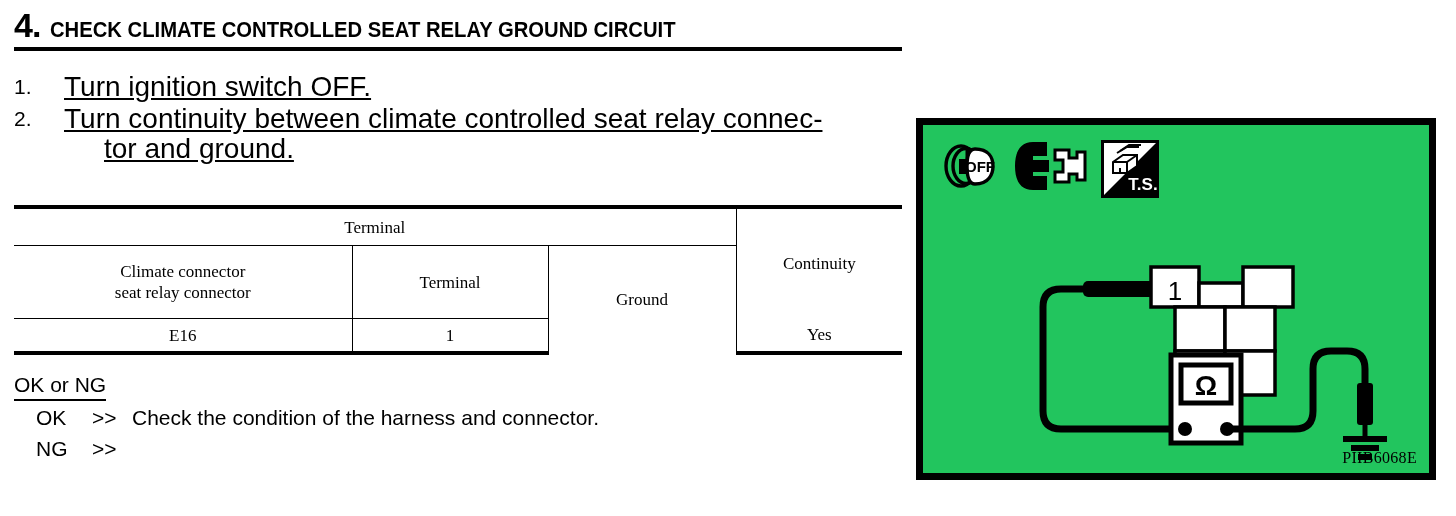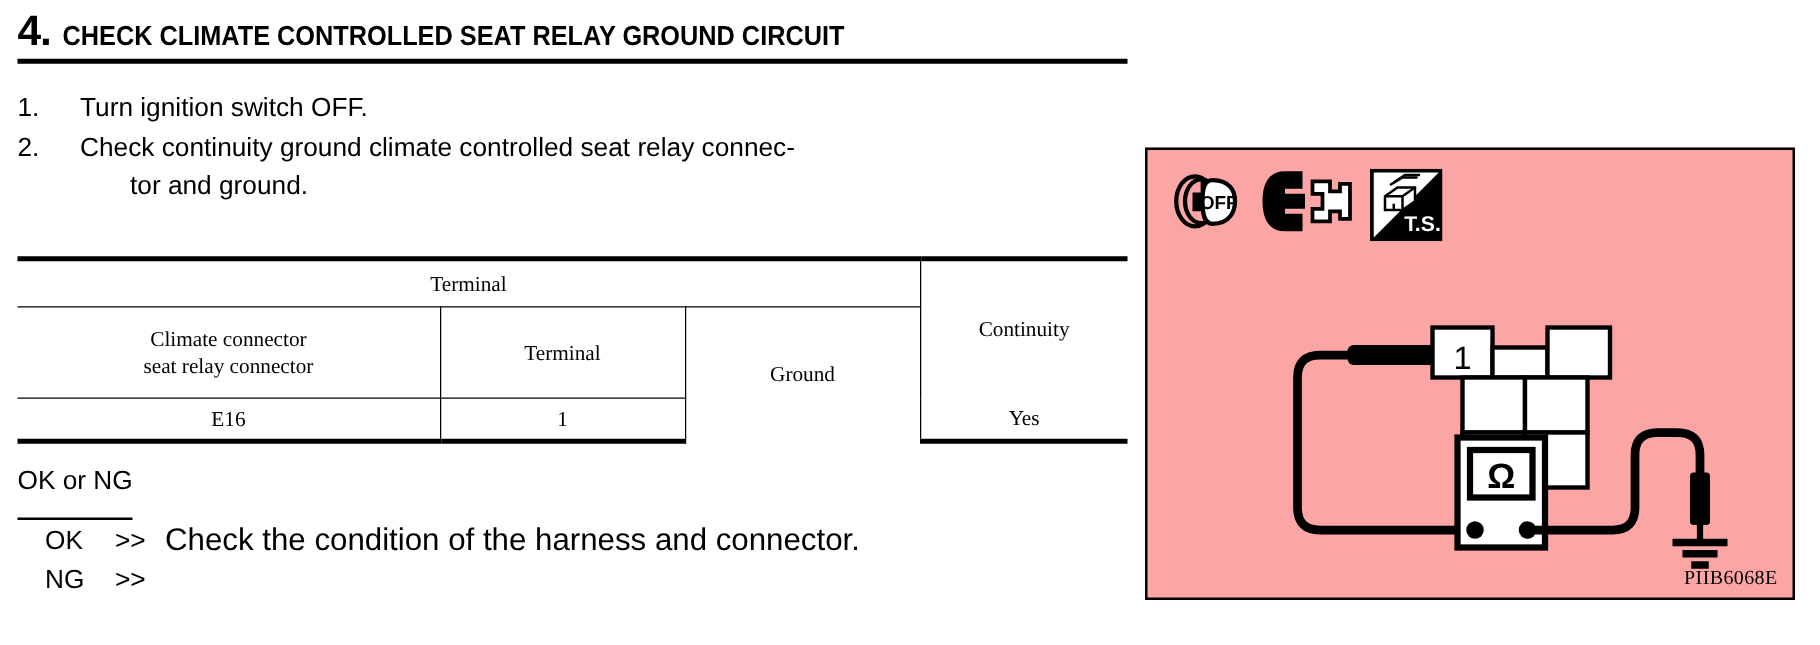--- a/index.html
+++ b/index.html
@@ -69,23 +69,24 @@
     margin-bottom: 2px;
   }
   .step-idx {
     width: 50px;
     flex: 0 0 50px;
     font-size: 21px;
     line-height: 30px;
   }
   .step-text {
     flex: 1;
-    font-size: 21px;
+    font-size: 28px;
     line-height: 30px;
     text-align: justify;
+    text-decoration: underline;
   }
   .step-text .l2 { display: block; margin-left: 40px; }
 
   
   #spec-table {
     position: absolute;
     left: 14px; top: 205px;
     width: 888px;
     font-family: Liberation Serif, serif;
   }
@@ -114,21 +115,21 @@
   #okng {
     position: absolute;
     left: 14px; top: 372px;
     width: 888px;
   }
   #okng-title {
     font-size: 21px;
     line-height: 26px;
     display: inline-block;
     border-bottom: 2px solid #000;
-    padding-bottom: 16px;
+    padding-bottom: 1px;
   }
   .okng-row {
     display: flex;
     align-items: flex-end;
     margin-top: 2px;
   }
   .okng-label {
     width: 78px;
     flex: 0 0 78px;
     padding-left: 22px;
@@ -137,42 +138,42 @@
     line-height: 29px;
   }
   .okng-arrow {
     width: 40px;
     flex: 0 0 40px;
     font-size: 21px;
     line-height: 29px;
   }
   .okng-text {
     flex: 1;
-    font-size: 25px;
+    font-size: 21px;
     line-height: 29px;
     text-align: justify;
   }
   .okng-text.justify-all > span.ln1 {
     display: block;
     text-align: justify;
     text-align-last: justify;
   }
   .okng-text > span.ln2 {
     display: block;
     padding-left: 42px;
   }
 
   
   #diagram-panel {
     position: absolute;
     left: 916px; top: 118px;
     width: 520px;
     height: 362px;
-    border: 2px solid #000000;
-    background: #fca5a5;
+    border: 7px solid #000000;
+    background: #22c55e;
     box-sizing: border-box;
   }
   #icon-row {
     position: absolute;
     left: 14px; top: 10px;
     display: flex;
     align-items: center;
     gap: 14px;
   }
   
@@ -206,21 +207,21 @@
   <div id="header-rule"></div>
 
   <div id="steps">
     <div class="step-row">
       <span class="step-idx">1.</span>
       <span class="step-text">Turn ignition switch OFF.</span>
     </div>
     <div class="step-row">
       <span class="step-idx">2.</span>
       <span class="step-text">
-        <span class="l1">Check continuity ground climate controlled seat relay connec-</span>
+        <span class="l1">Turn continuity between climate controlled seat relay connec-</span>
         <span class="l2">tor and ground.</span>
       </span>
     </div>
   </div>
 
   <div id="spec-table">
     <table class="tbl">
       <colgroup>
         <col style="width:338px">
         <col style="width:196px">

